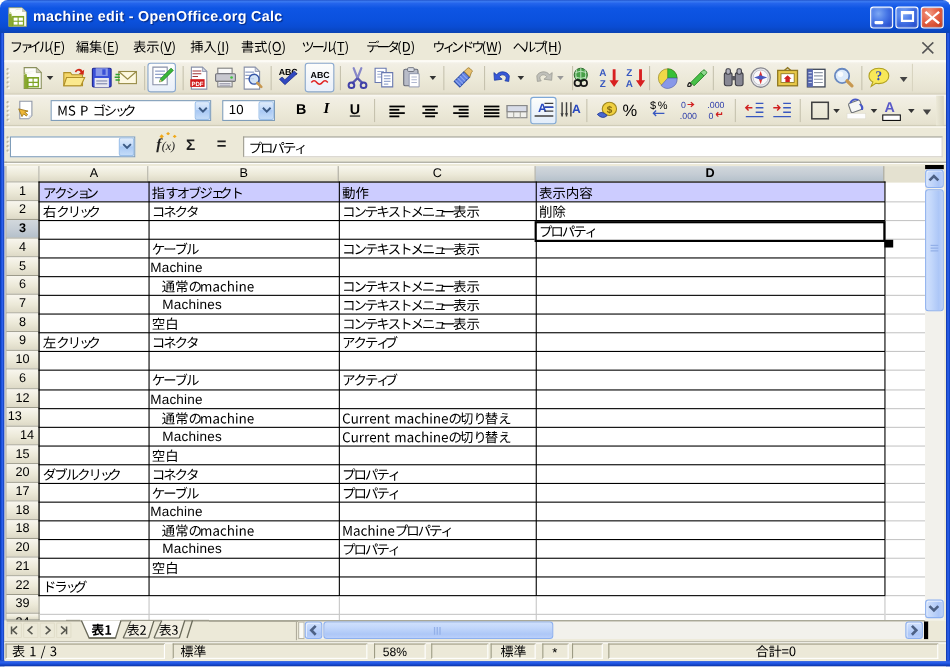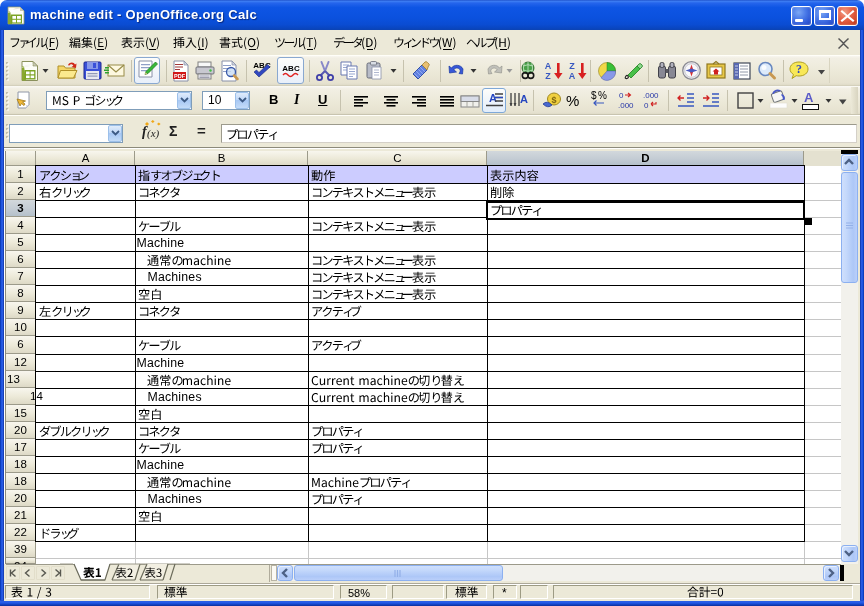--- a/index.html
+++ b/index.html
@@ -437,21 +437,21 @@
 <div style="left:6px;top:303.5px;font:normal 11.5px 'Liberation Sans',sans-serif;color:#000;white-space:pre;width:29px;text-align:center">9</div>
 <div style="left:6px;top:319px;width:30px;height:17px;background:linear-gradient(180deg,#f8f6ee 0%,#ece9d8 55%,#ddd9c6 100%);border-bottom:1px solid #9c9a8a;border-right:1px solid #9c9a8a"></div>
 <div style="left:6px;top:320.5px;font:normal 11.5px 'Liberation Sans',sans-serif;color:#000;white-space:pre;width:29px;text-align:center">10</div>
 <div style="left:6px;top:336px;width:30px;height:18px;background:linear-gradient(180deg,#f8f6ee 0%,#ece9d8 55%,#ddd9c6 100%);border-bottom:1px solid #9c9a8a;border-right:1px solid #9c9a8a"></div>
 <div style="left:6px;top:337.5px;font:normal 11.5px 'Liberation Sans',sans-serif;color:#000;white-space:pre;width:29px;text-align:center">6</div>
 <div style="left:6px;top:354px;width:30px;height:17px;background:linear-gradient(180deg,#f8f6ee 0%,#ece9d8 55%,#ddd9c6 100%);border-bottom:1px solid #9c9a8a;border-right:1px solid #9c9a8a"></div>
 <div style="left:6px;top:355.5px;font:normal 11.5px 'Liberation Sans',sans-serif;color:#000;white-space:pre;width:29px;text-align:center">12</div>
 <div style="left:6px;top:371px;width:30px;height:17px;background:linear-gradient(180deg,#f8f6ee 0%,#ece9d8 55%,#ddd9c6 100%);border-bottom:1px solid #9c9a8a;border-right:1px solid #9c9a8a"></div>
 <div style="left:6px;top:372.5px;font:normal 11.5px 'Liberation Sans',sans-serif;color:#000;white-space:pre;width:15px;text-align:center">13</div>
 <div style="left:6px;top:388px;width:30px;height:17px;background:linear-gradient(180deg,#f8f6ee 0%,#ece9d8 55%,#ddd9c6 100%);border-bottom:1px solid #9c9a8a;border-right:1px solid #9c9a8a"></div>
-<div style="left:22px;top:389.5px;font:normal 11.5px 'Liberation Sans',sans-serif;color:#000;white-space:pre;width:29px;text-align:center">14</div>
+<div style="left:10px;top:389.5px;font:normal 11.5px 'Liberation Sans',sans-serif;color:#000;white-space:pre;width:29px;text-align:center">14</div>
 <div style="left:6px;top:405px;width:30px;height:17px;background:linear-gradient(180deg,#f8f6ee 0%,#ece9d8 55%,#ddd9c6 100%);border-bottom:1px solid #9c9a8a;border-right:1px solid #9c9a8a"></div>
 <div style="left:6px;top:406.5px;font:normal 11.5px 'Liberation Sans',sans-serif;color:#000;white-space:pre;width:29px;text-align:center">15</div>
 <div style="left:6px;top:422px;width:30px;height:17px;background:linear-gradient(180deg,#f8f6ee 0%,#ece9d8 55%,#ddd9c6 100%);border-bottom:1px solid #9c9a8a;border-right:1px solid #9c9a8a"></div>
 <div style="left:6px;top:423.5px;font:normal 11.5px 'Liberation Sans',sans-serif;color:#000;white-space:pre;width:29px;text-align:center">20</div>
 <div style="left:6px;top:439px;width:30px;height:17px;background:linear-gradient(180deg,#f8f6ee 0%,#ece9d8 55%,#ddd9c6 100%);border-bottom:1px solid #9c9a8a;border-right:1px solid #9c9a8a"></div>
 <div style="left:6px;top:440.5px;font:normal 11.5px 'Liberation Sans',sans-serif;color:#000;white-space:pre;width:29px;text-align:center">17</div>
 <div style="left:6px;top:456px;width:30px;height:17px;background:linear-gradient(180deg,#f8f6ee 0%,#ece9d8 55%,#ddd9c6 100%);border-bottom:1px solid #9c9a8a;border-right:1px solid #9c9a8a"></div>
 <div style="left:6px;top:457.5px;font:normal 11.5px 'Liberation Sans',sans-serif;color:#000;white-space:pre;width:29px;text-align:center">18</div>
 <div style="left:6px;top:473px;width:30px;height:17px;background:linear-gradient(180deg,#f8f6ee 0%,#ece9d8 55%,#ddd9c6 100%);border-bottom:1px solid #9c9a8a;border-right:1px solid #9c9a8a"></div>
 <div style="left:6px;top:474.5px;font:normal 11.5px 'Liberation Sans',sans-serif;color:#000;white-space:pre;width:29px;text-align:center">18</div>

